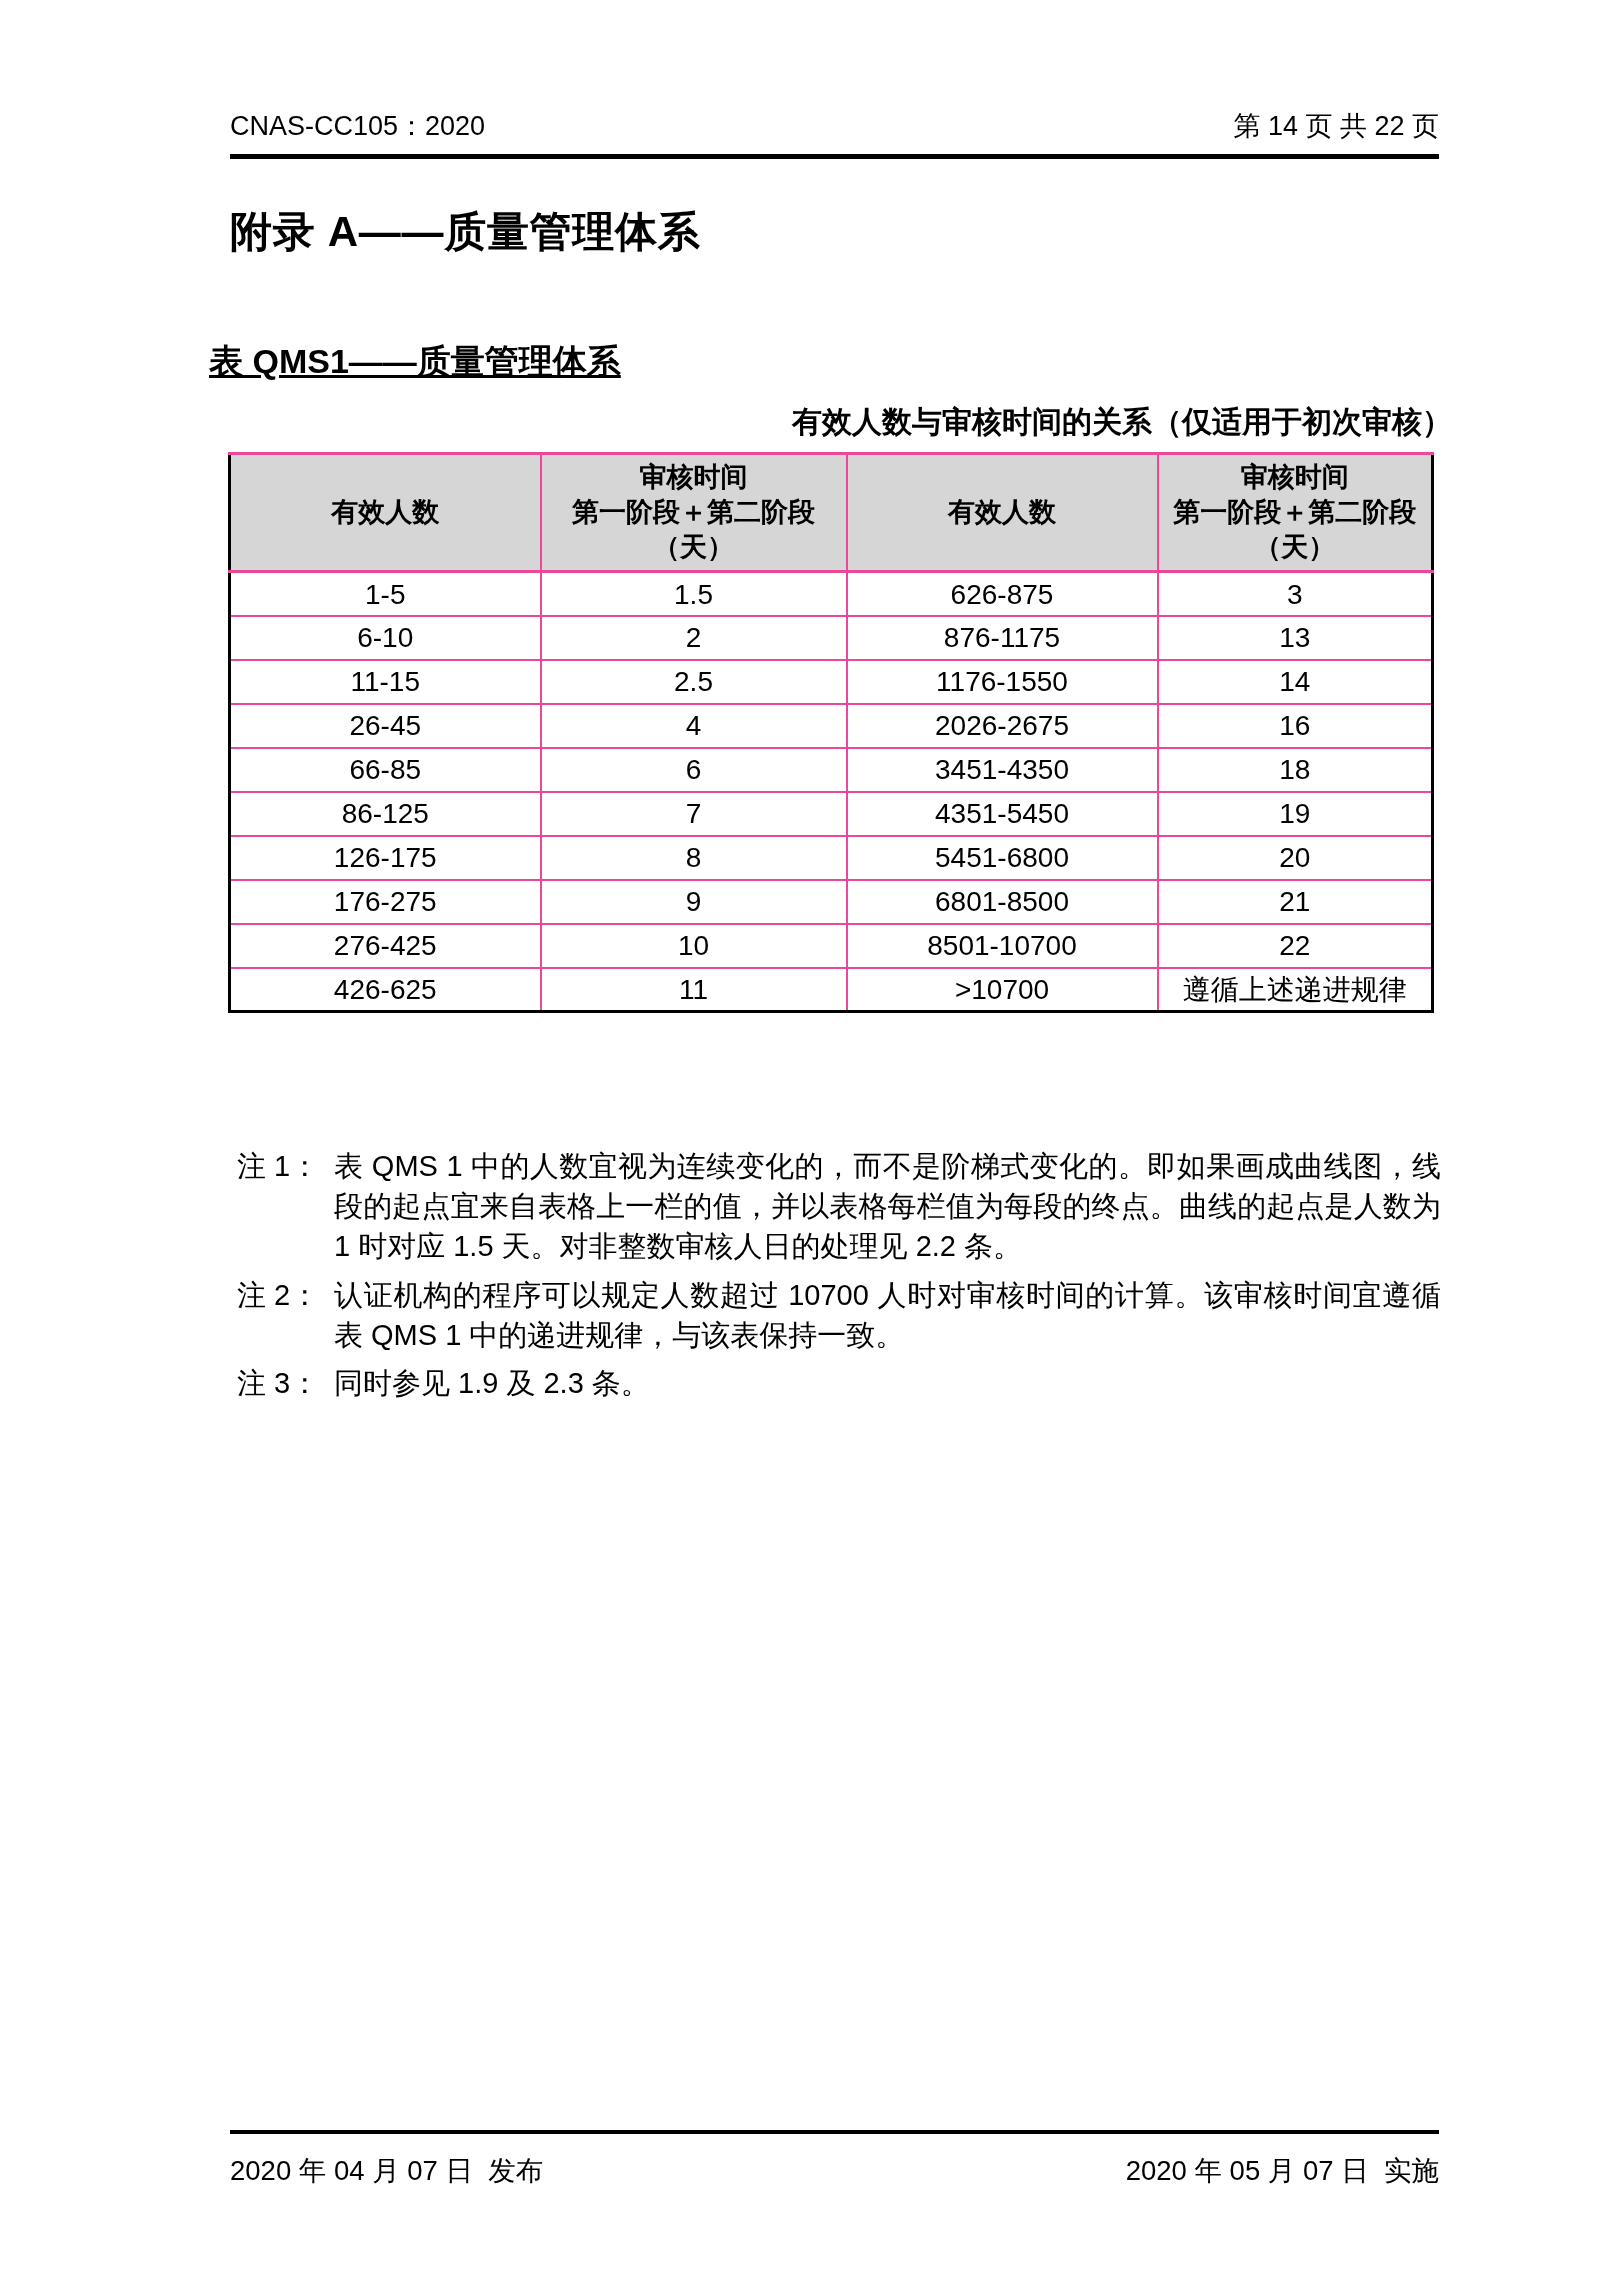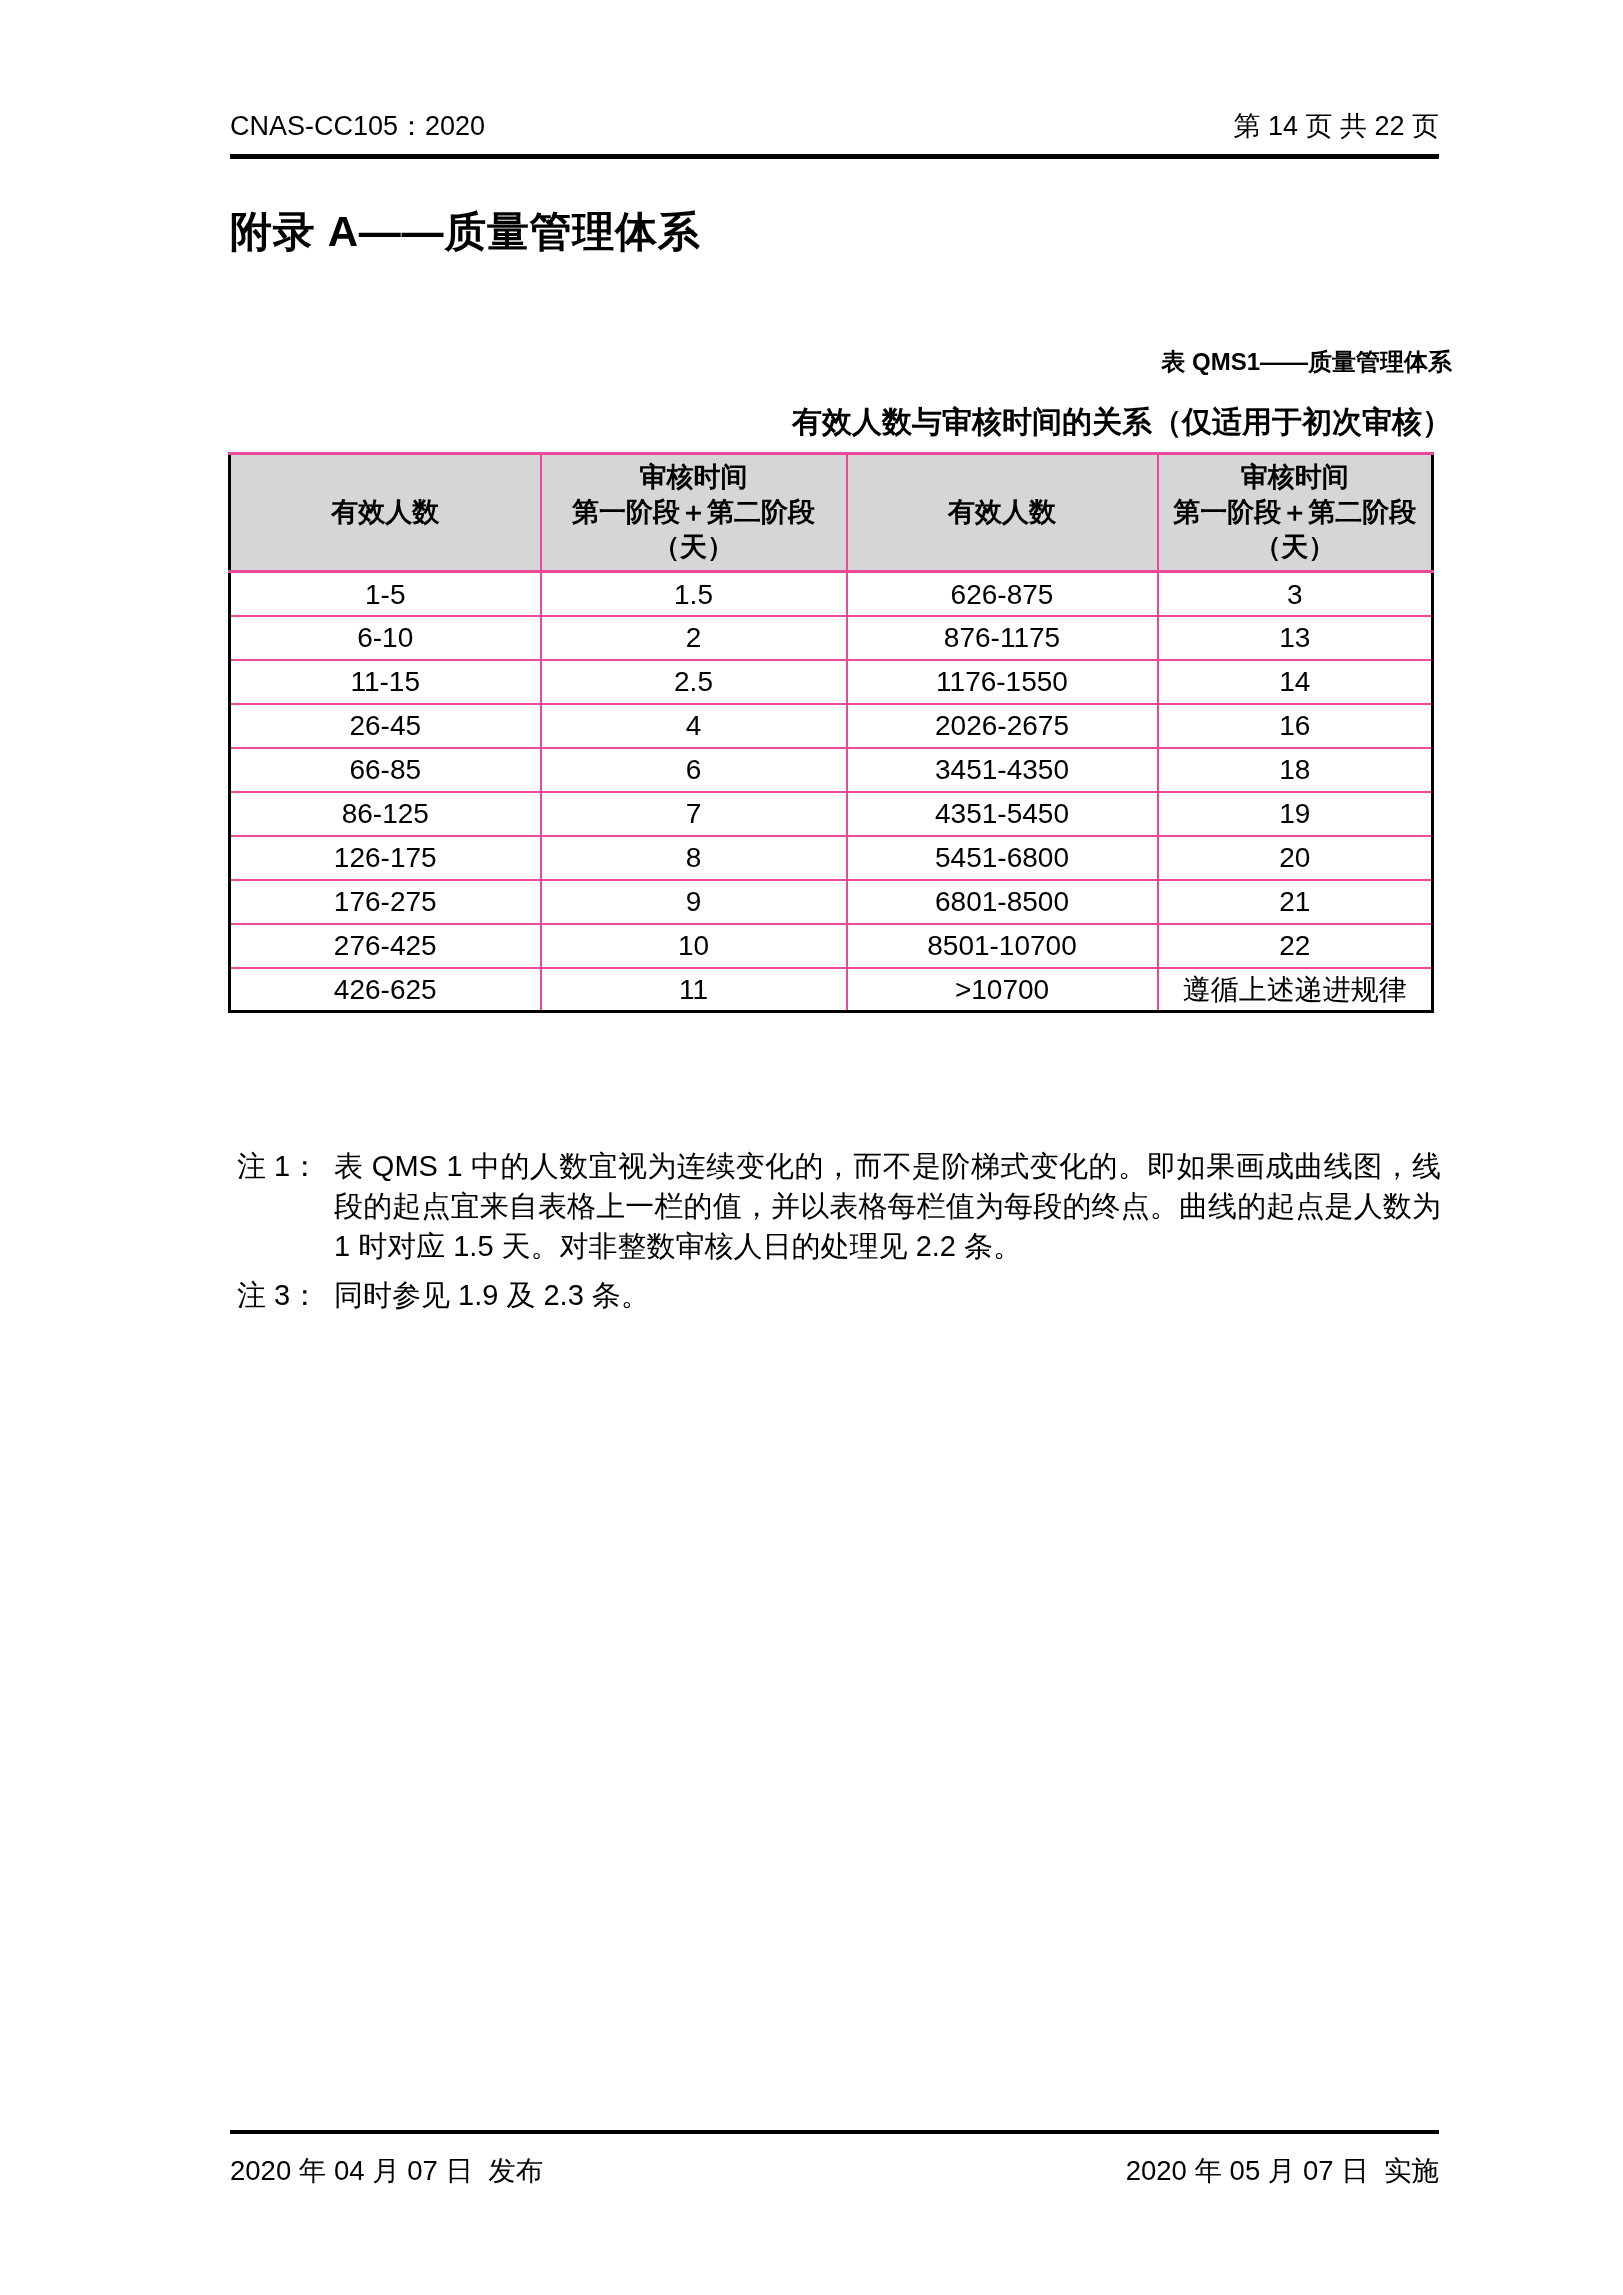--- a/index.html
+++ b/index.html
@@ -26,21 +26,21 @@
   
   #section-title {
     left: 230px; top: 202px;
     font-size: 42px; font-weight: 700; line-height: 59px;
     letter-spacing: 0.7px;
   }
 
   
   #table-title {
     left: 209px; top: 342px; width: 1243px;
-    text-align: right; font-size: 24px; font-weight: 700; line-height: 39px;
+    text-align: left; font-size: 34px; font-weight: 700; line-height: 39px; text-decoration: underline;
   }
   #table-subtitle {
     left: 209px; top: 402px; width: 1243px;
     text-align: right; font-size: 30px; font-weight: 700; line-height: 39px;
   }
 
   
   #qms-table {
     left: 228px; top: 452px; width: 1203px;
     border-collapse: collapse; table-layout: fixed;
@@ -186,20 +186,24 @@
       </tr>
     </tbody>
 </table>
 
 <div class="abs" id="notes">
     <div class="note">
       <span class="note-label">注 1：</span>
       <span class="note-text">表 QMS 1 中的人数宜视为连续变化的，而不是阶梯式变化的。即如果画成曲线图，线段的起点宜来自表格上一栏的值，并以表格每栏值为每段的终点。曲线的起点是人数为 1 时对应 1.5 天。对非整数审核人日的处理见 2.2 条。</span>
     </div>
     <div class="note">
+      <span class="note-label">注 2：</span>
+      <span class="note-text">认证机构的程序可以规定人数超过 10700 人时对审核时间的计算。该审核时间宜遵循表 QMS 1 中的递进规律，与该表保持一致。</span>
+    </div>
+    <div class="note">
       <span class="note-label">注 3：</span>
       <span class="note-text">同时参见 1.9 及 2.3 条。</span>
     </div>
   </div>
 
 <div class="abs" id="footer-rule"></div>
 <div class="abs" id="page-footer">
   <span>2020 年 04 月 07 日  发布</span>
   <span>2020 年 05 月 07 日  实施</span>
 </div>

